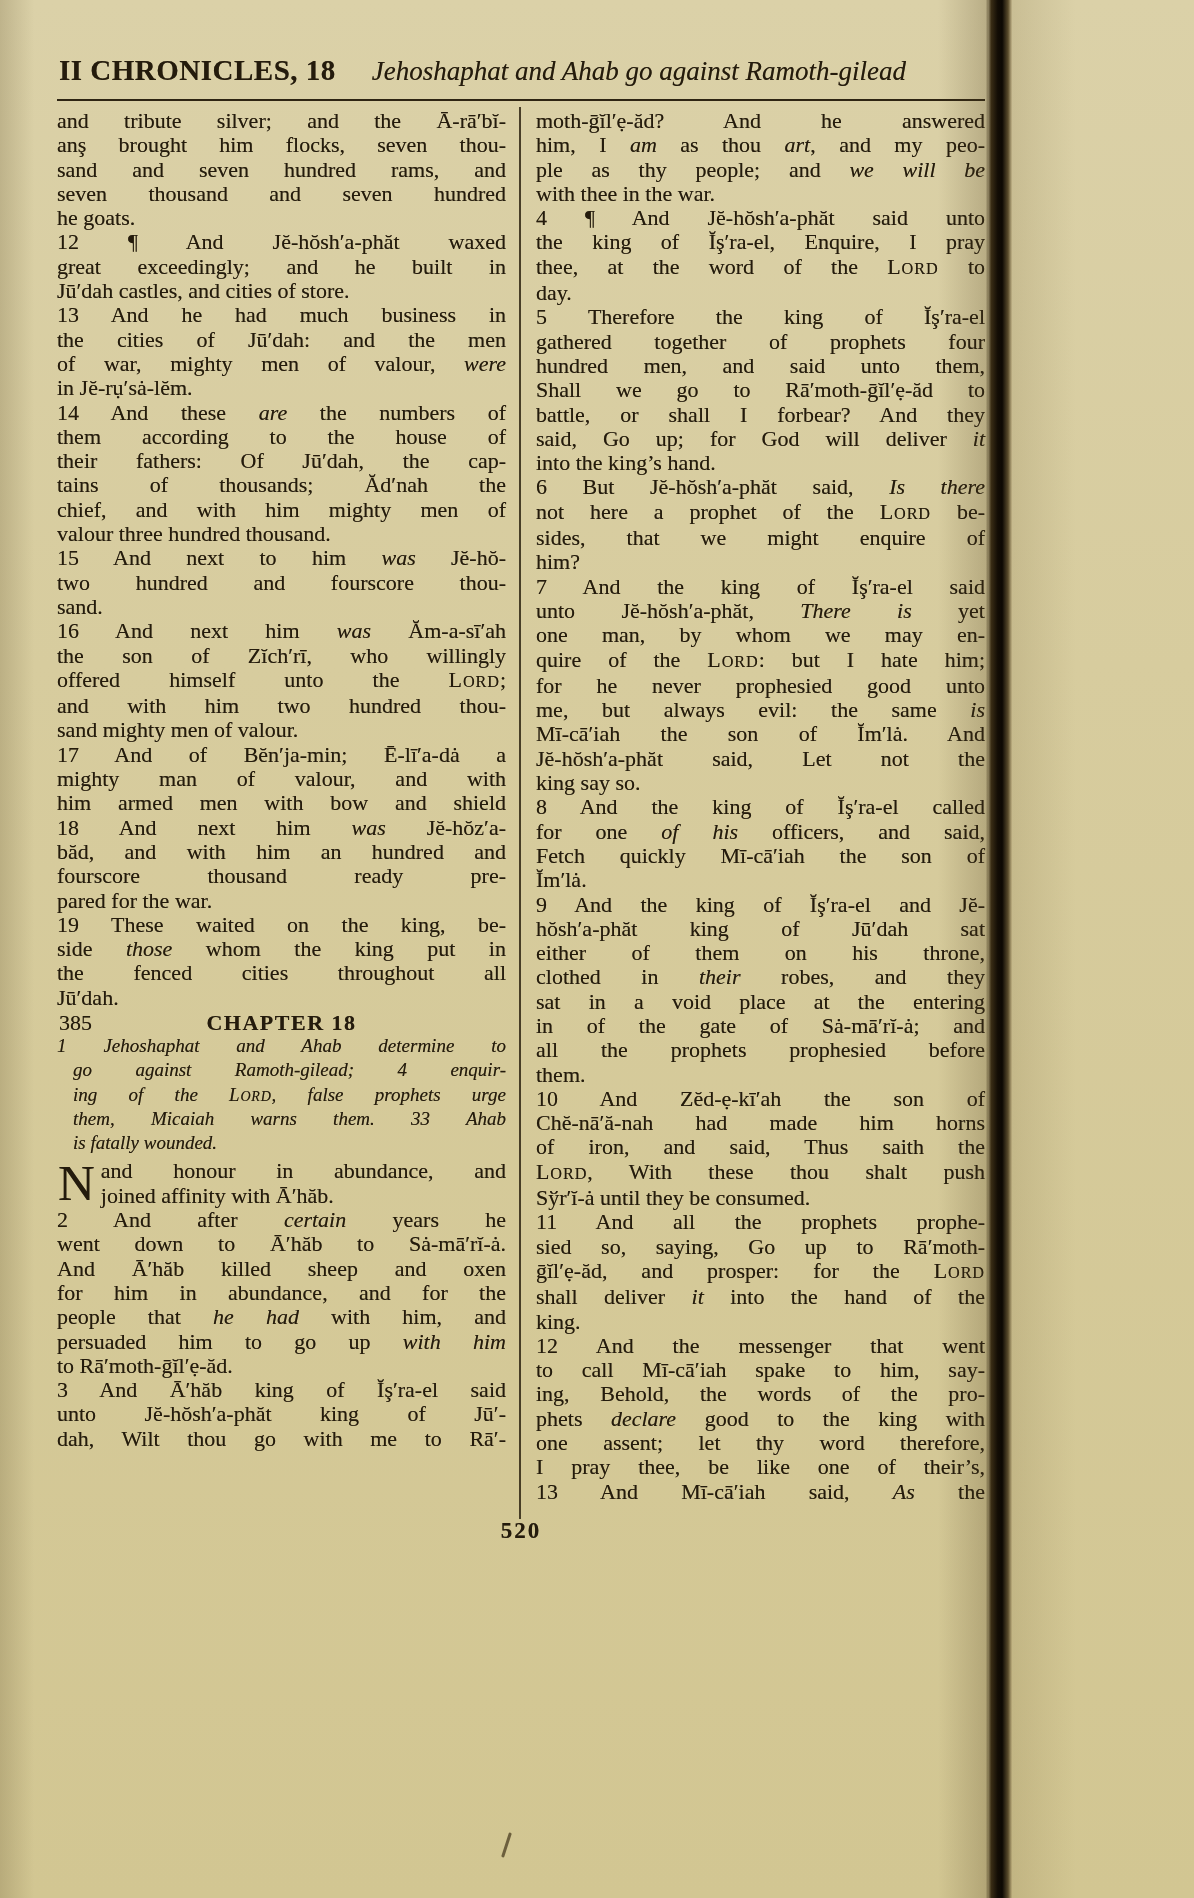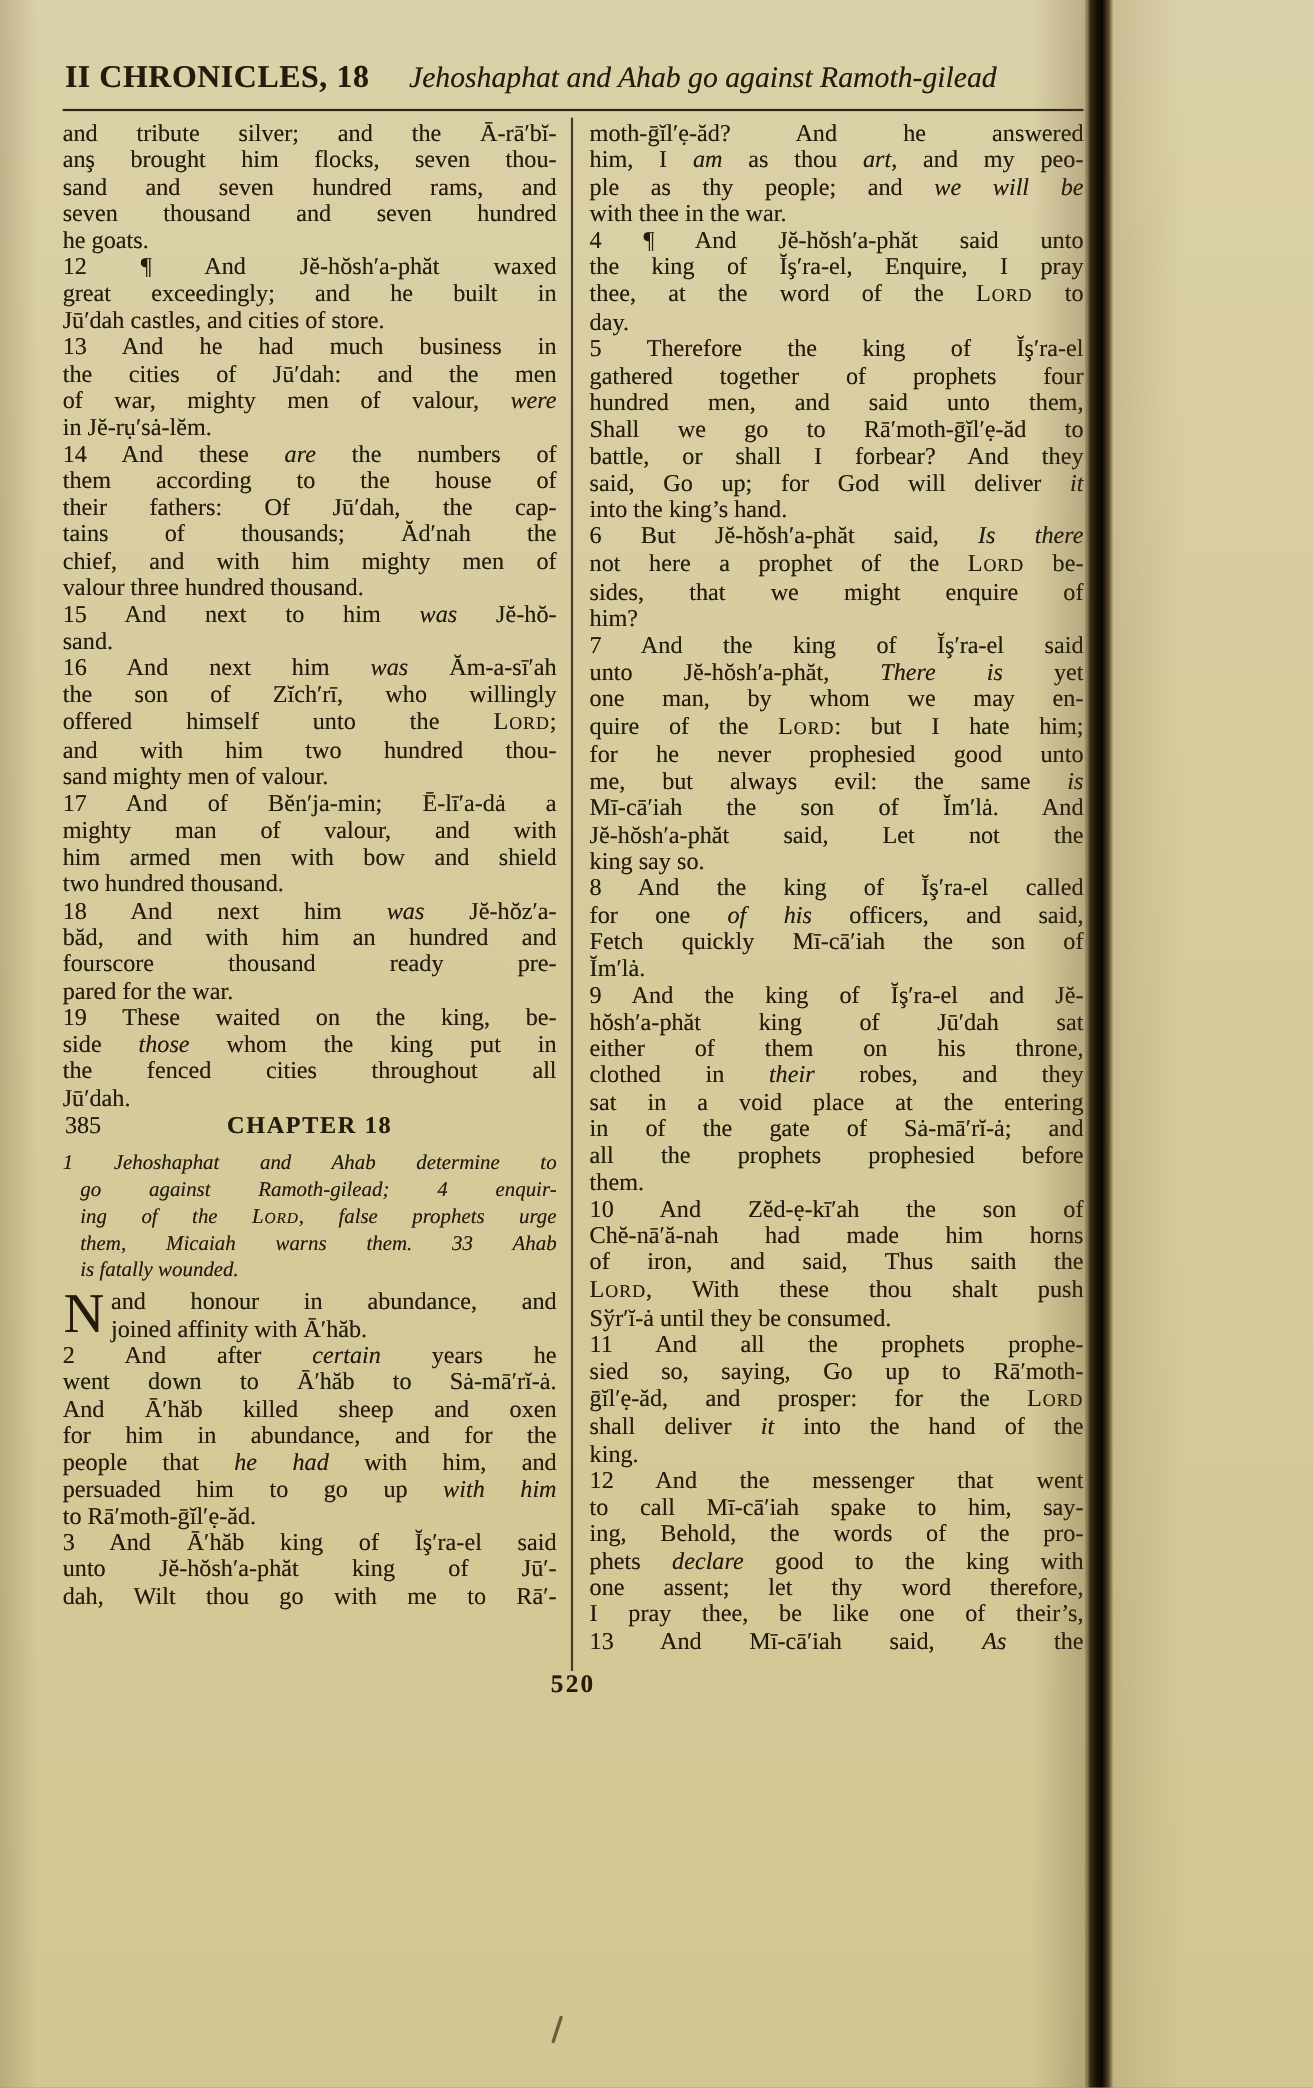--- a/index.html
+++ b/index.html
@@ -39,21 +39,21 @@
   .line { text-align:justify; text-align-last:justify; line-height:24.3px; min-height:24.3px; }
   .line.flush { text-align-last:left; }
   i { }
   .sc { letter-spacing:.04em; }
   .sc .scr { font-size:.74em; }
 
   .chapter-heading { position:relative; height:25px; line-height:25px; text-align:center; }
   .ch-num { position:absolute; left:2px; font-size:22px; }
   .ch-title { font-weight:bold; font-size:22px; letter-spacing:1.5px; }
 
-  .block.summary { font-style:italic; font-size:19px; margin:12px 0 3px; }
+  .block.summary { font-style:italic; font-size:19px; margin:0 0 3px; }
   .block.summary .line { line-height:21px; padding-left:16px; }
   .block.summary .line:first-child { padding-left:0; }
 
   .dropcap { float:left; font-size:51px; line-height:46px; height:48px;
     padding:1px 6px 0 1px; }
 
   .pagenum { text-align:center; font-size:23px; font-weight:bold;
     letter-spacing:2px; margin-top:14px; }
 
   .stray { position:absolute; left:505px; top:1832px; width:3px; height:26px;
@@ -94,34 +94,34 @@
           <div class="block para">
             <div class="line">14 And these <i>are</i> the numbers of</div>
             <div class="line">them according to the house of</div>
             <div class="line">their fathers: Of Jū′dah, the cap-</div>
             <div class="line">tains of thousands; Ăd′nah the</div>
             <div class="line">chief, and with him mighty men of</div>
             <div class="line flush">valour three hundred thousand.</div>
           </div>
           <div class="block para">
             <div class="line">15 And next to him <i>was</i> Jĕ-hŏ-</div>
+            <div class="line">two hundred and fourscore thou-</div>
             <div class="line flush">sand.</div>
           </div>
           <div class="block para">
             <div class="line">16 And next him <i>was</i> Ăm-a-sī′ah</div>
             <div class="line">the son of Zĭch′rī, who willingly</div>
             <div class="line">offered himself unto the <span class="sc">L<span class="scr">ORD</span></span>;</div>
             <div class="line">and with him two hundred thou-</div>
             <div class="line flush">sand mighty men of valour.</div>
           </div>
           <div class="block para">
             <div class="line">17 And of Bĕn′ja-min; Ē-lī′a-dȧ a</div>
             <div class="line">mighty man of valour, and with</div>
             <div class="line">him armed men with bow and shield</div>
-            <div class="line flush">two hundred thousand.</div>
           </div>
           <div class="block para">
             <div class="line">18 And next him <i>was</i> Jĕ-hŏz′a-</div>
             <div class="line">băd, and with him an hundred and</div>
             <div class="line">fourscore thousand ready pre-</div>
             <div class="line flush">pared for the war.</div>
           </div>
           <div class="block para">
             <div class="line">19 These waited on the king, be-</div>
             <div class="line">side <i>those</i> whom the king put in</div>

